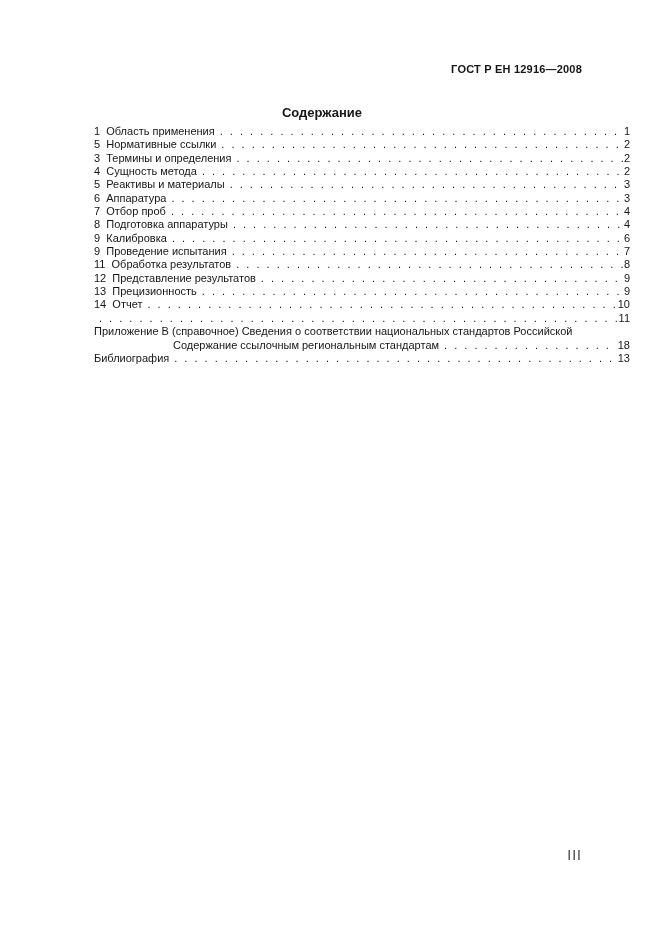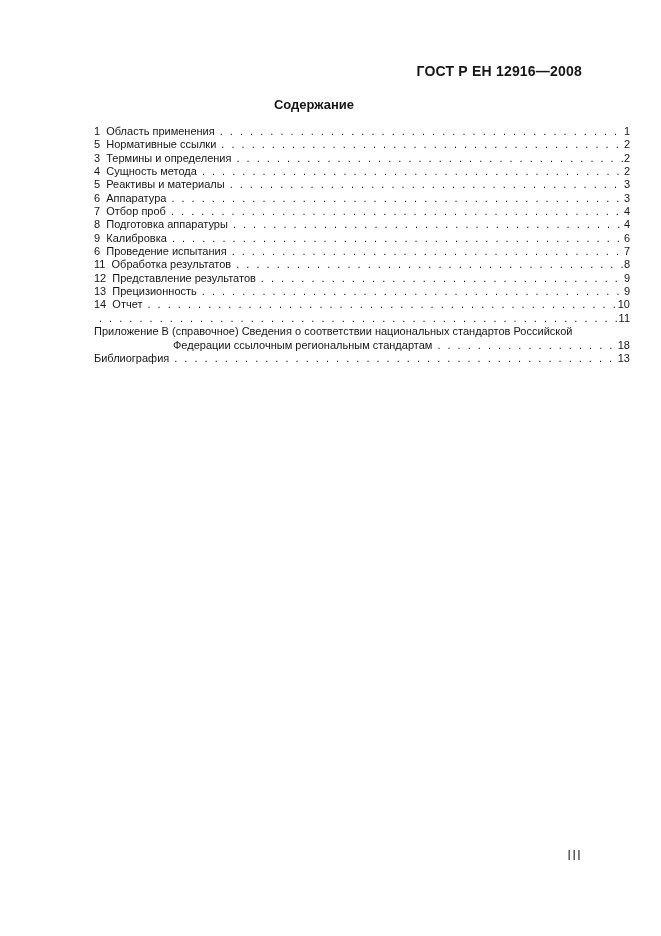--- a/index.html
+++ b/index.html
@@ -11,29 +11,29 @@
   }
   .page {
     position: relative;
     width: 661px; height: 936px;
     background: #ffffff;
     overflow: hidden;
   }
   .doc-code {
     position: absolute;
     top: 63px; right: 79px;
-    font-size: 14px;
+    font-size: 11px;
     font-weight: bold;
     letter-spacing: 0.2px;
     white-space: pre;
   }
   .title {
     position: absolute;
     top: 97px; left: 46px; width: 536px;
-    margin: 0;
+    margin: 8px;
     text-align: center;
     font-size: 13px;
     font-weight: bold;
   }
   .toc {
     position: absolute;
     top: 125px; left: 46px; width: 536px;
     font-size: 11px;
     margin-left: 48px;
   }
@@ -121,21 +121,21 @@
         <span class="toc-page">4</span>
       </div>
 
   <div class="toc-row">
         <span class="toc-label">9  Калибровка</span>
         <span class="toc-dots"></span>
         <span class="toc-page">6</span>
       </div>
 
   <div class="toc-row">
-        <span class="toc-label">6  Проведение испытания</span>
+        <span class="toc-label">9  Проведение испытания</span>
         <span class="toc-dots"></span>
         <span class="toc-page">7</span>
       </div>
 
   <div class="toc-row">
         <span class="toc-label">11  Обработка результатов</span>
         <span class="toc-dots"></span>
         <span class="toc-page">8</span>
       </div>
 
@@ -162,21 +162,21 @@
         <span class="toc-page">11</span>
       </div>
 
   <div class="toc-row no-dots">
         <span class="toc-label">Приложение В (справочное) Сведения о соответствии национальных стандартов Российской</span>
         <span class="toc-dots"></span>
         <span class="toc-page"></span>
       </div>
 
   <div class="toc-row indent">
-        <span class="toc-label">Федерации ссылочным региональным стандартам</span>
+        <span class="toc-label">Содержание ссылочным региональным стандартам</span>
         <span class="toc-dots"></span>
         <span class="toc-page">18</span>
       </div>
 
   <div class="toc-row">
         <span class="toc-label">Библиография</span>
         <span class="toc-dots"></span>
         <span class="toc-page">13</span>
       </div>
 </div>

